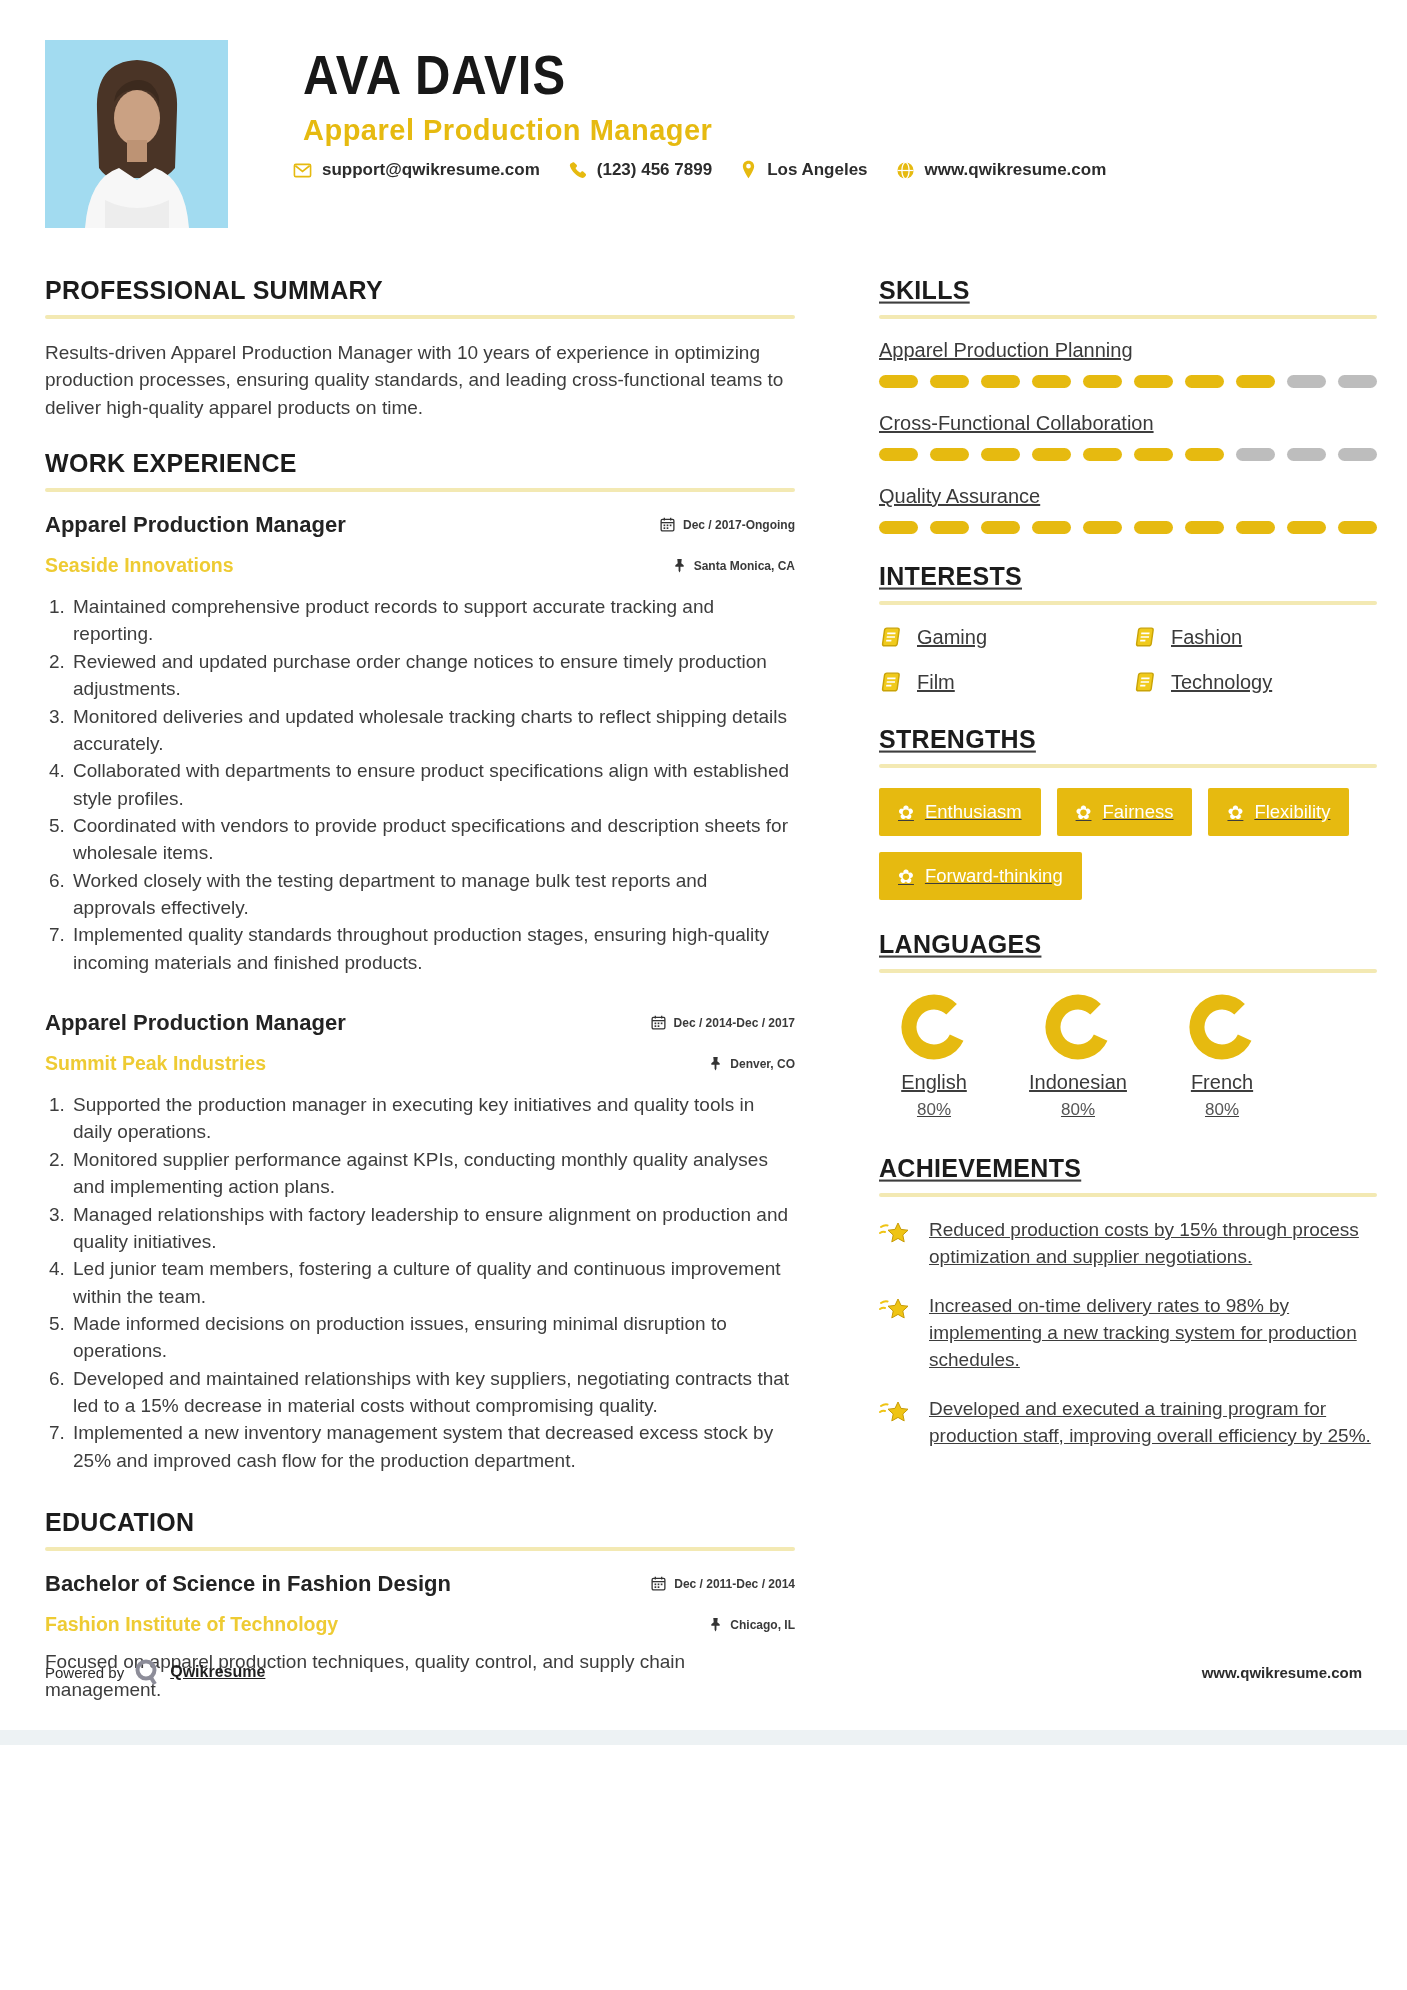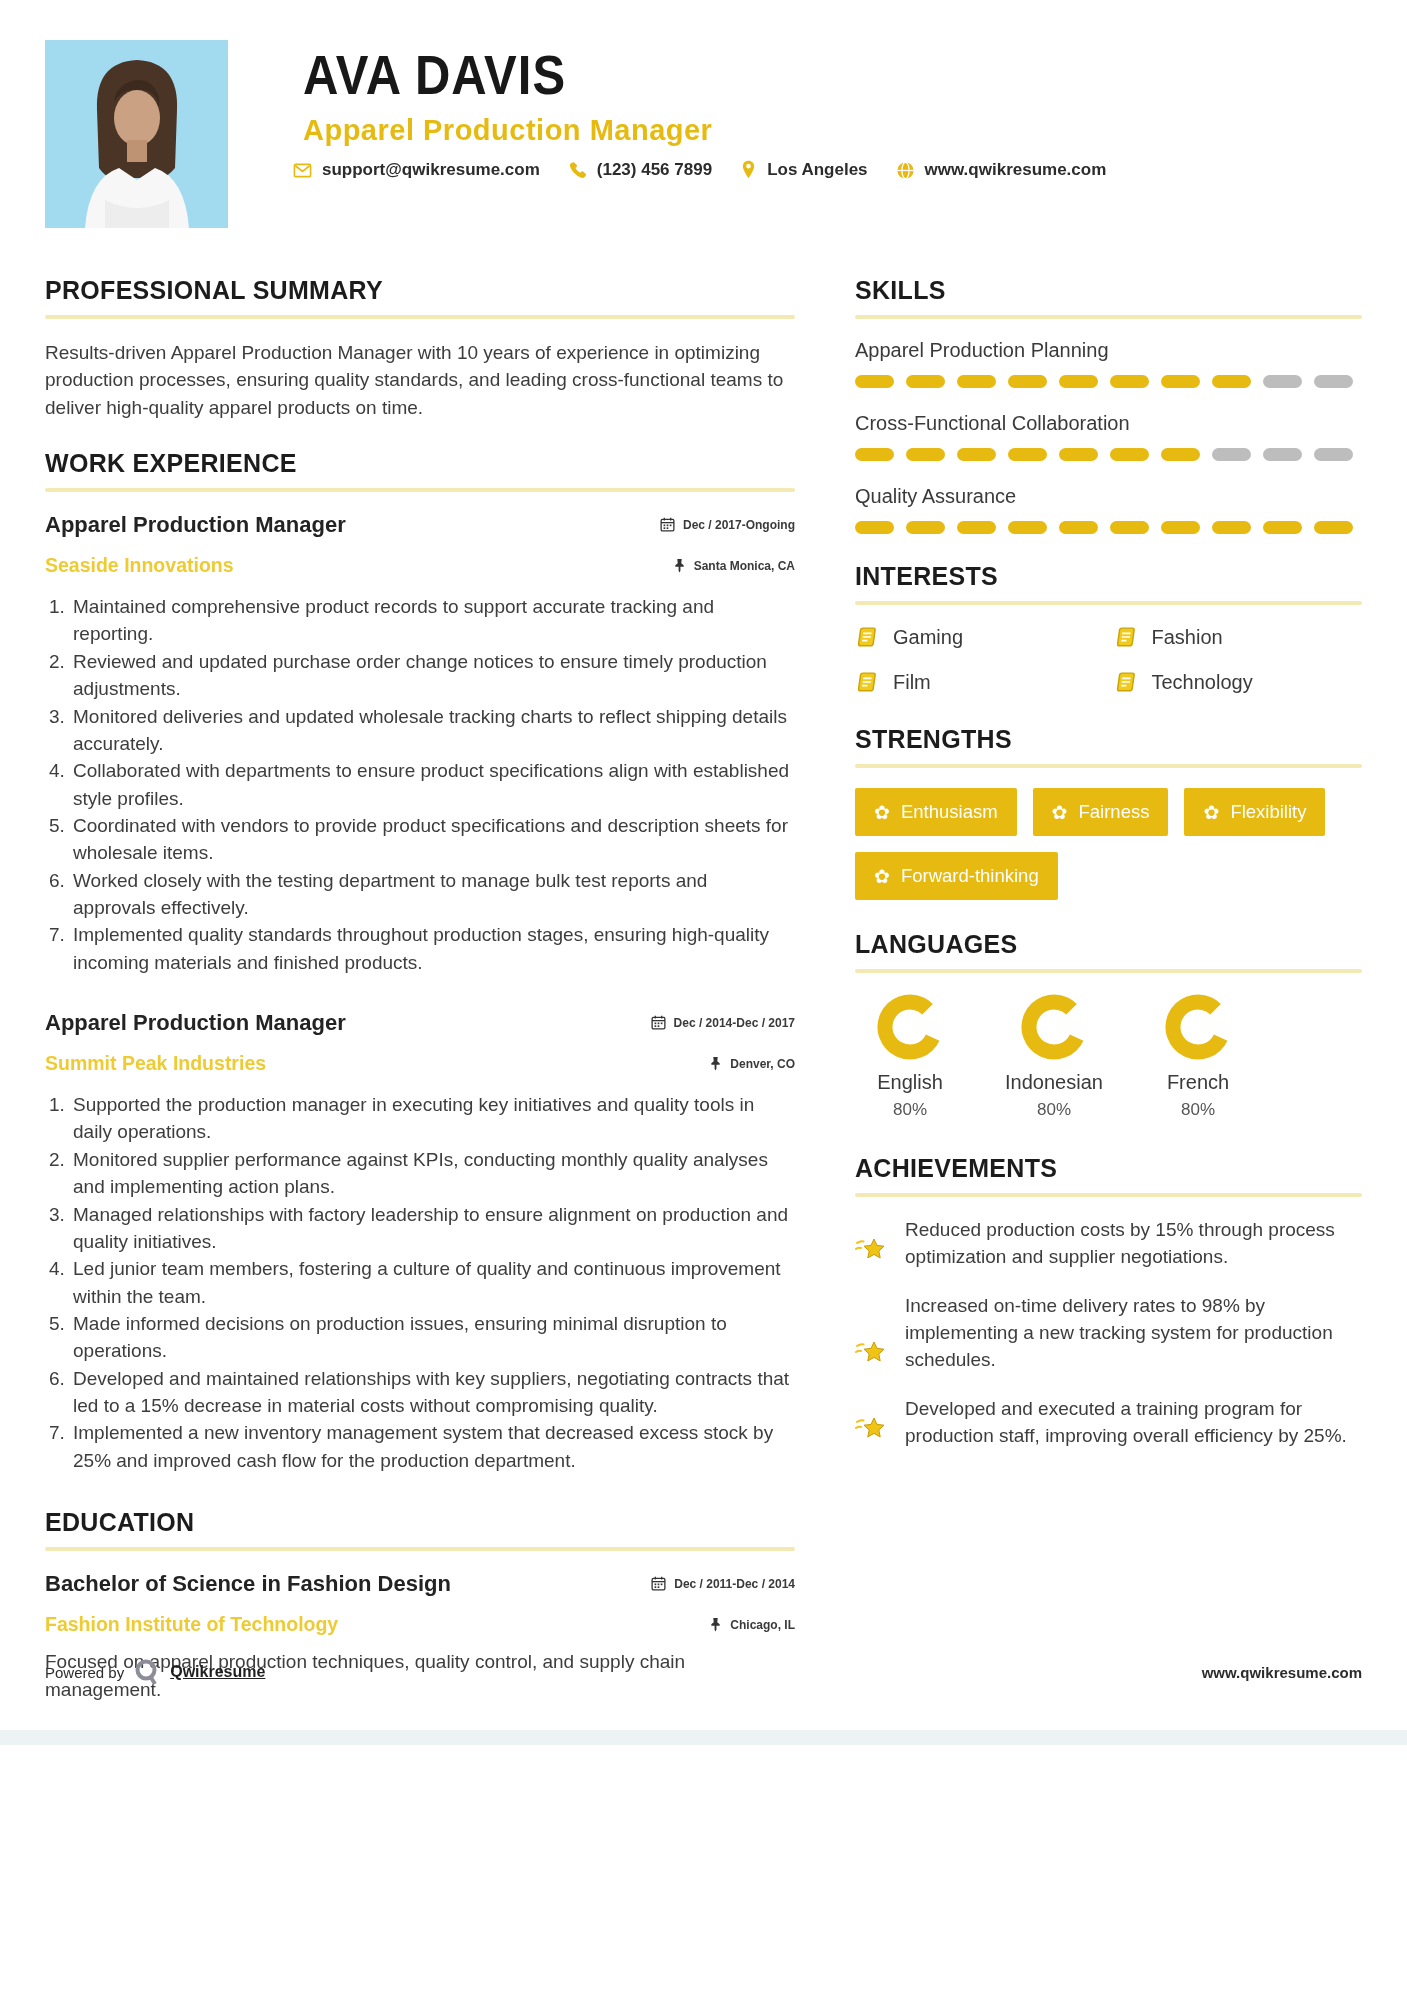--- a/index.html
+++ b/index.html
@@ -20,21 +20,21 @@
     font-size:49px; font-weight:800; color:#181818; letter-spacing:1px;
     transform:scaleY(1.12); transform-origin:left top; white-space:nowrap;
   }
   .job-title { margin-top:14px; font-size:29px; font-weight:700; color:var(--accent,#eec414); letter-spacing:.5px; }
   .contact-row { position:absolute; left:248px; top:124px; display:flex; align-items:center; gap:14px; white-space:nowrap; }
   .contact-item { display:flex; align-items:center; gap:10px; margin-right:14px; }
   .contact-item span { font-size:17px; font-weight:700; color:#2c2c2c; }
   
   .columns { display:flex; margin-top:20px; }
   .col-left { flex:0 0 750px; }
-  .col-right { flex:1 1 auto; margin-left:60px; }
+  .col-right { flex:1 1 auto; margin-left:84px;text-decoration:underline; }
   .sec-head { font-size:25px; font-weight:800; color:#1c1c1c; letter-spacing:.3px; transform:scaleY(1.05); transform-origin:left; }
   .sec-rule { height:4px; background:#f3e9b3; margin:10px 0 20px 0; border-radius:2px; }
   p.body-text { font-size:19px; line-height:1.44; color:#3d3d3d; }
   
   .job { margin-bottom:34px; }
   .job-head { display:flex; justify-content:space-between; align-items:baseline; }
   .job-name { font-size:22px; font-weight:700; color:#232323; }
   .job-meta { font-size:12px; color:#3a3a3a; display:flex; align-items:center; gap:8px; white-space:nowrap;font-weight:bold; }
   .job-sub { display:flex; justify-content:space-between; align-items:center; margin-top:16px; }
   .company { font-size:19.5px; font-weight:700; color:#eecb33; }
@@ -58,21 +58,21 @@
     color:#fff; font-size:18.5px; padding:13px 19px; border-radius:2px;
   }
   .badge .flower { font-size:19px; line-height:1; color:#fff; }
   
   .langs { display:flex; gap:34px; margin-bottom:34px; }
   .lang { text-align:center; min-width:110px; }
   .lang svg { display:block; margin:0 auto; }
   .lang-name { font-size:20px; color:#3a3a3a; margin-top:10px; }
   .lang-pct { font-size:17px; color:#555; margin-top:6px; }
   
-  .ach { display:flex; gap:16px; margin-bottom:22px;align-items:flex-end; }
+  .ach { display:flex; gap:16px; margin-bottom:22px; }
   .ach-text { font-size:19px; line-height:1.42; color:#3d3d3d; }
   .ach-icon { flex:0 0 34px; padding-top:2px; }
   
   .footer {
     position:absolute; left:45px; right:45px; bottom:58px;
     display:flex; justify-content:space-between; align-items:center;
   }
   .powered { display:flex; align-items:center; gap:10px; }
   .powered-label { font-size:15px; color:#2c2c2c; }
   .brand-link { font-size:16px; font-weight:700; color:#1f1f1f; text-decoration:underline; }

